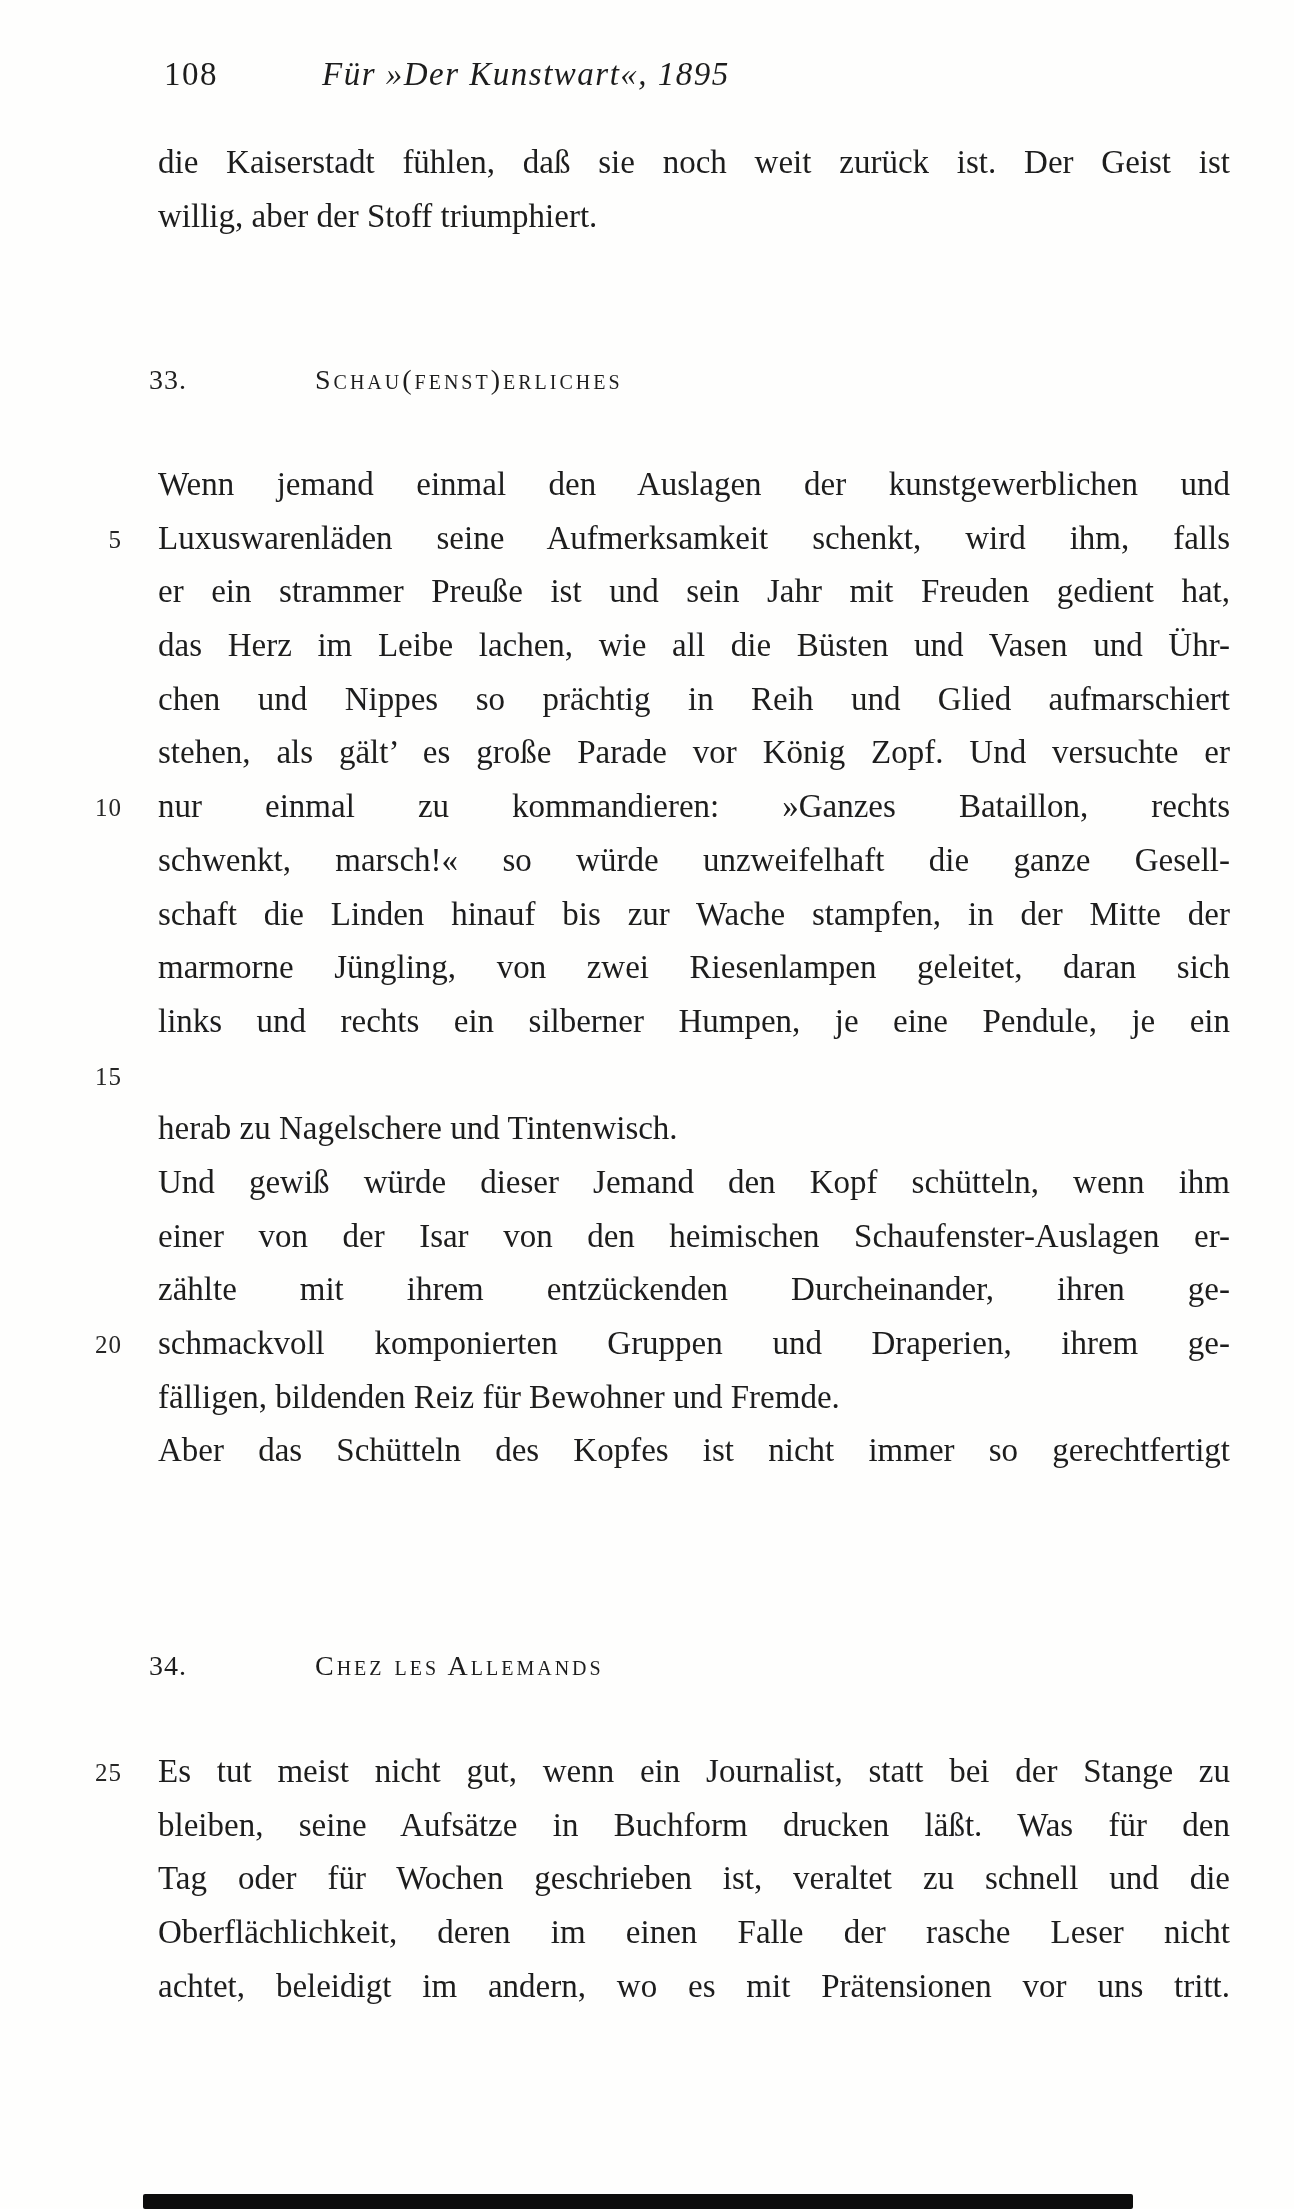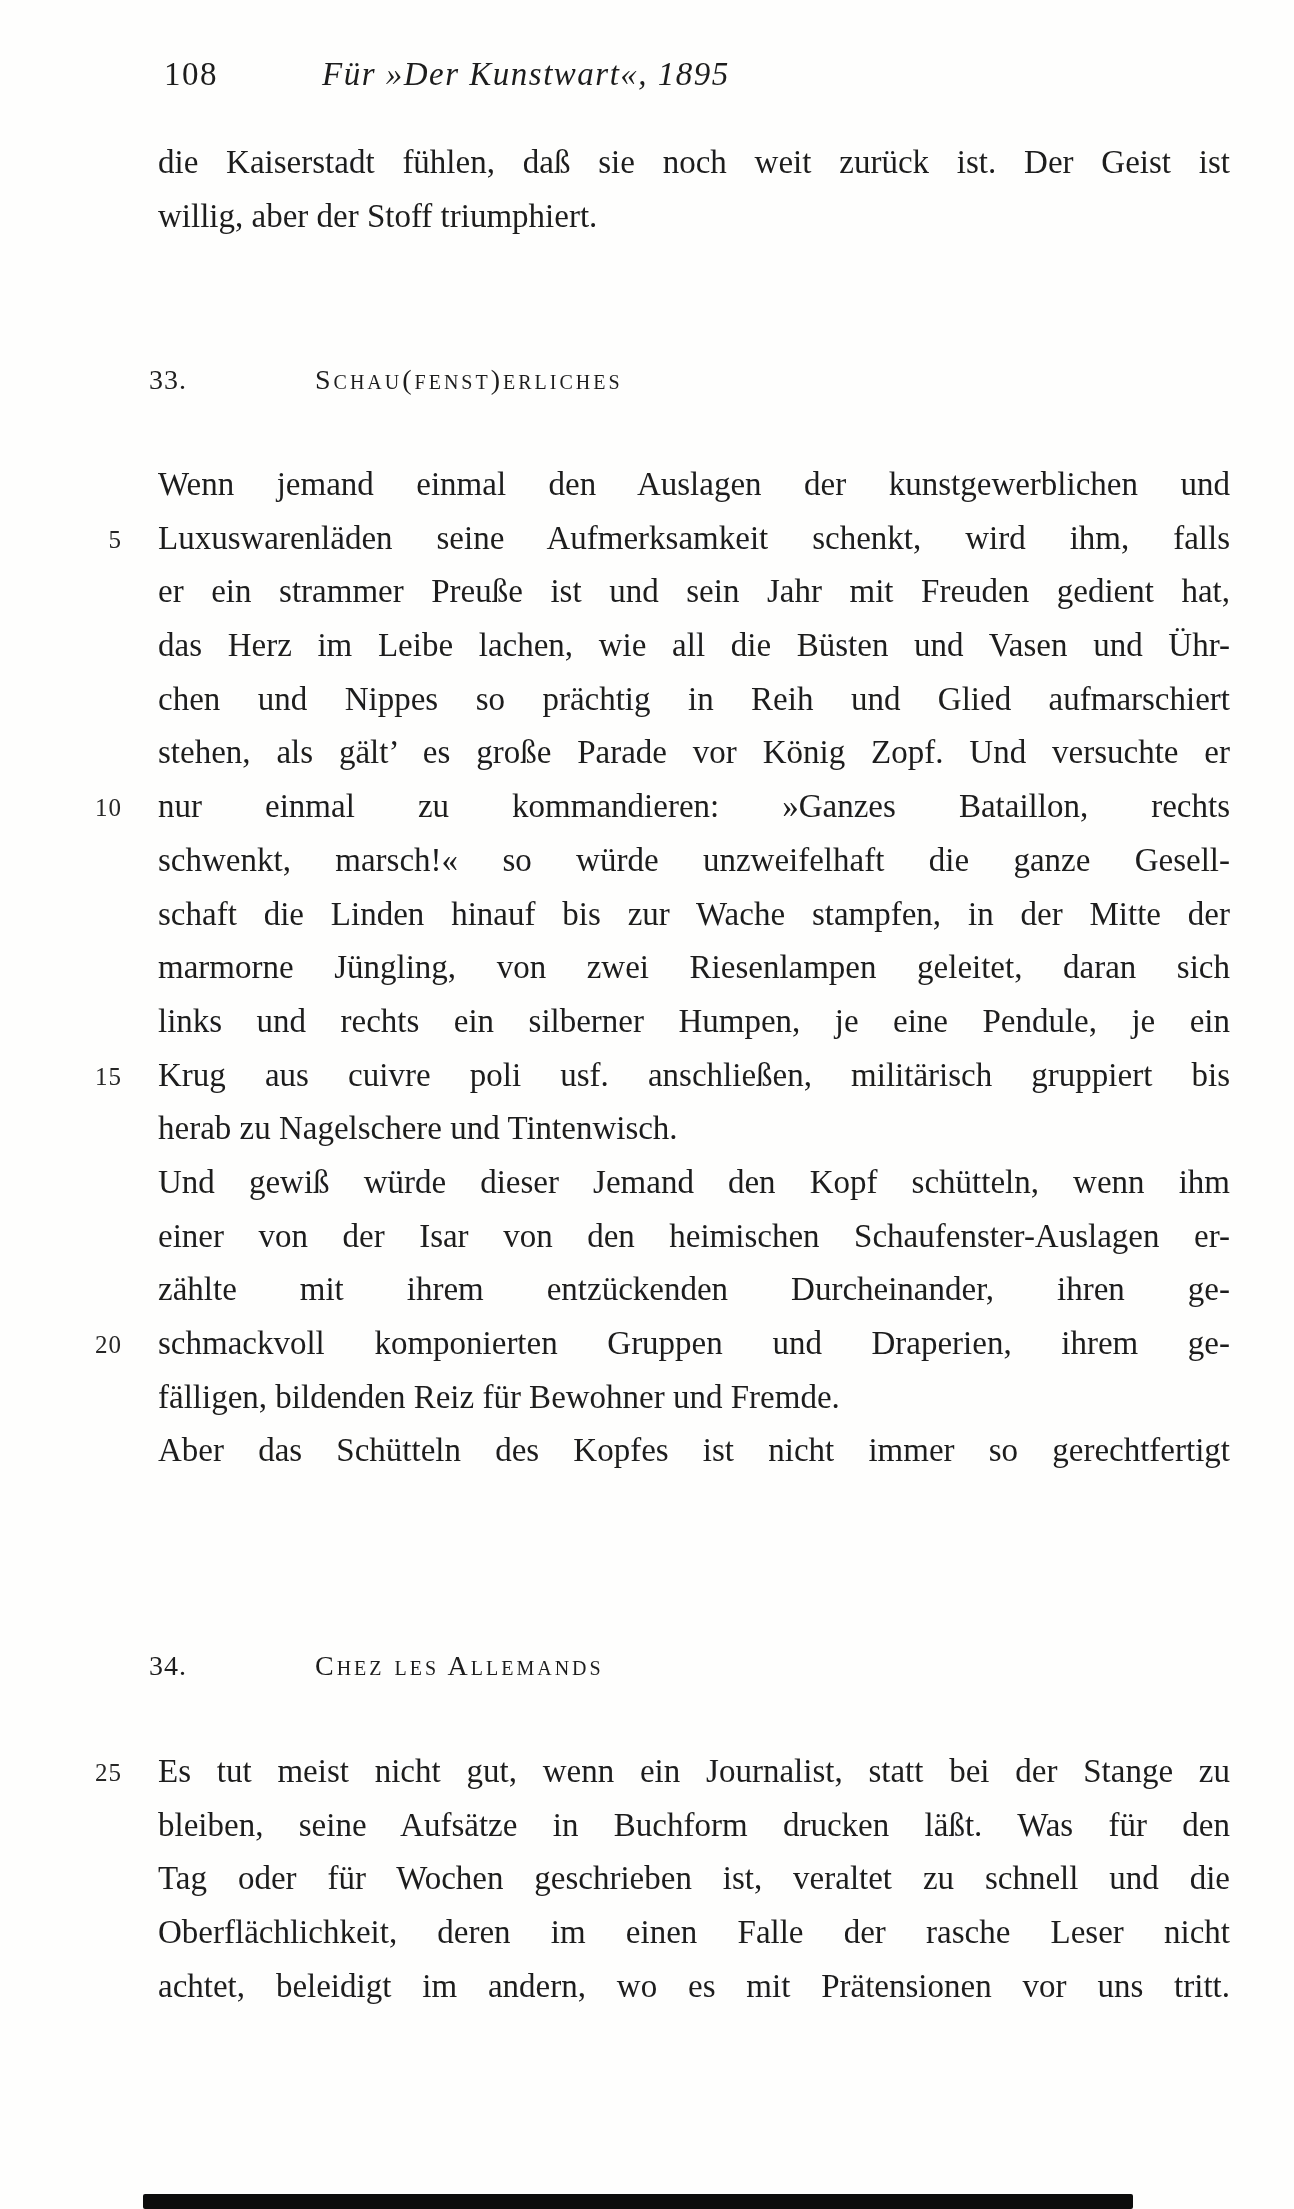--- a/index.html
+++ b/index.html
@@ -130,21 +130,20 @@
         <span>marmorne Jüngling, von zwei Riesenlampen geleitet, daran sich</span>
       </div>
 
       <div class="line">
         
         <span>links und rechts ein silberner Humpen, je eine Pendule, je ein</span>
       </div>
 
       <div class="line">
         <span class="margin-num">15</span>
-        <span>Krug aus cuivre poli usf. anschließen, militärisch gruppiert bis</span>
       </div>
 
       <div class="line last">
         
         <span>herab zu Nagelschere und Tintenwisch.</span>
       </div>
 
       <div class="line">
         
         <span>Und gewiß würde dieser Jemand den Kopf schütteln, wenn ihm</span>

